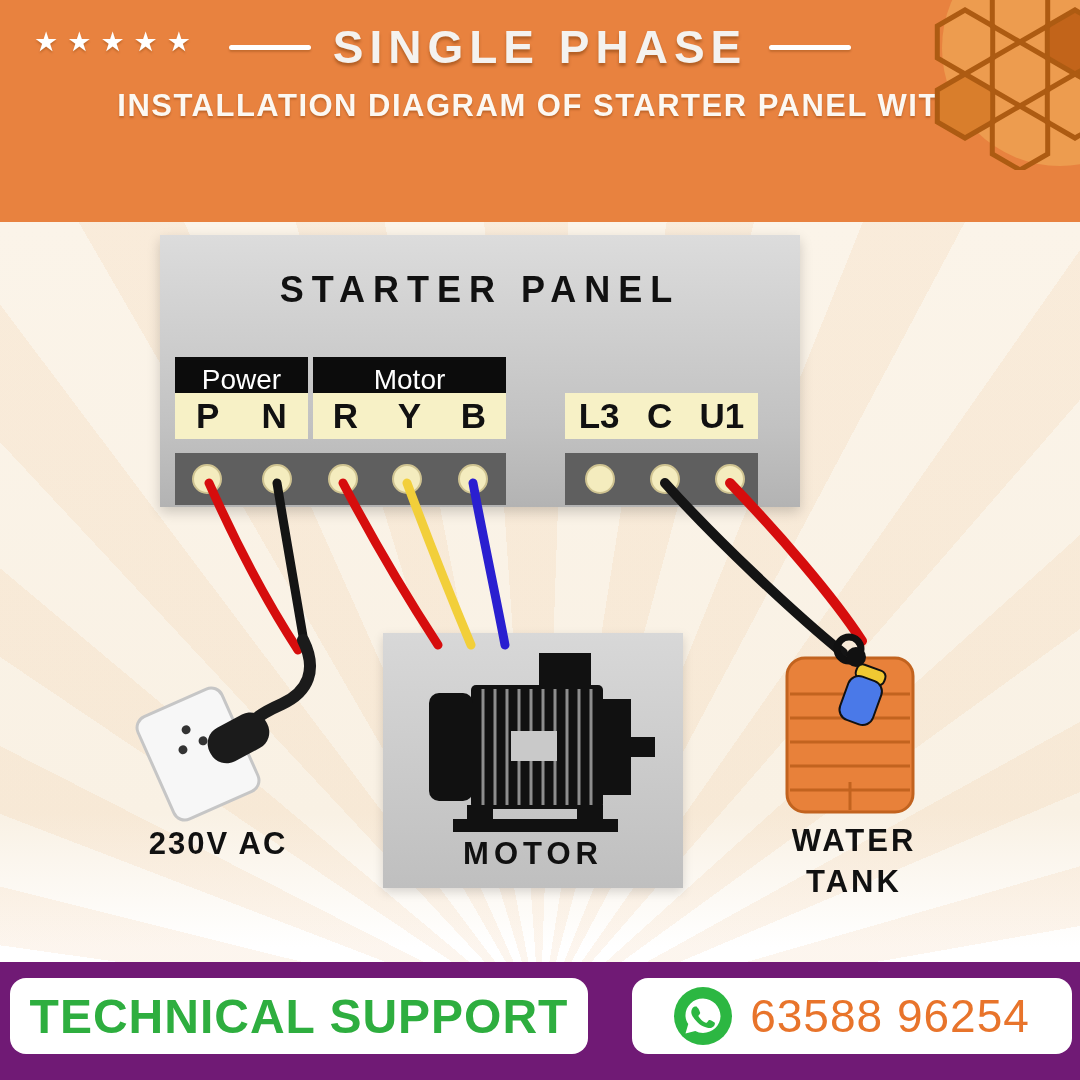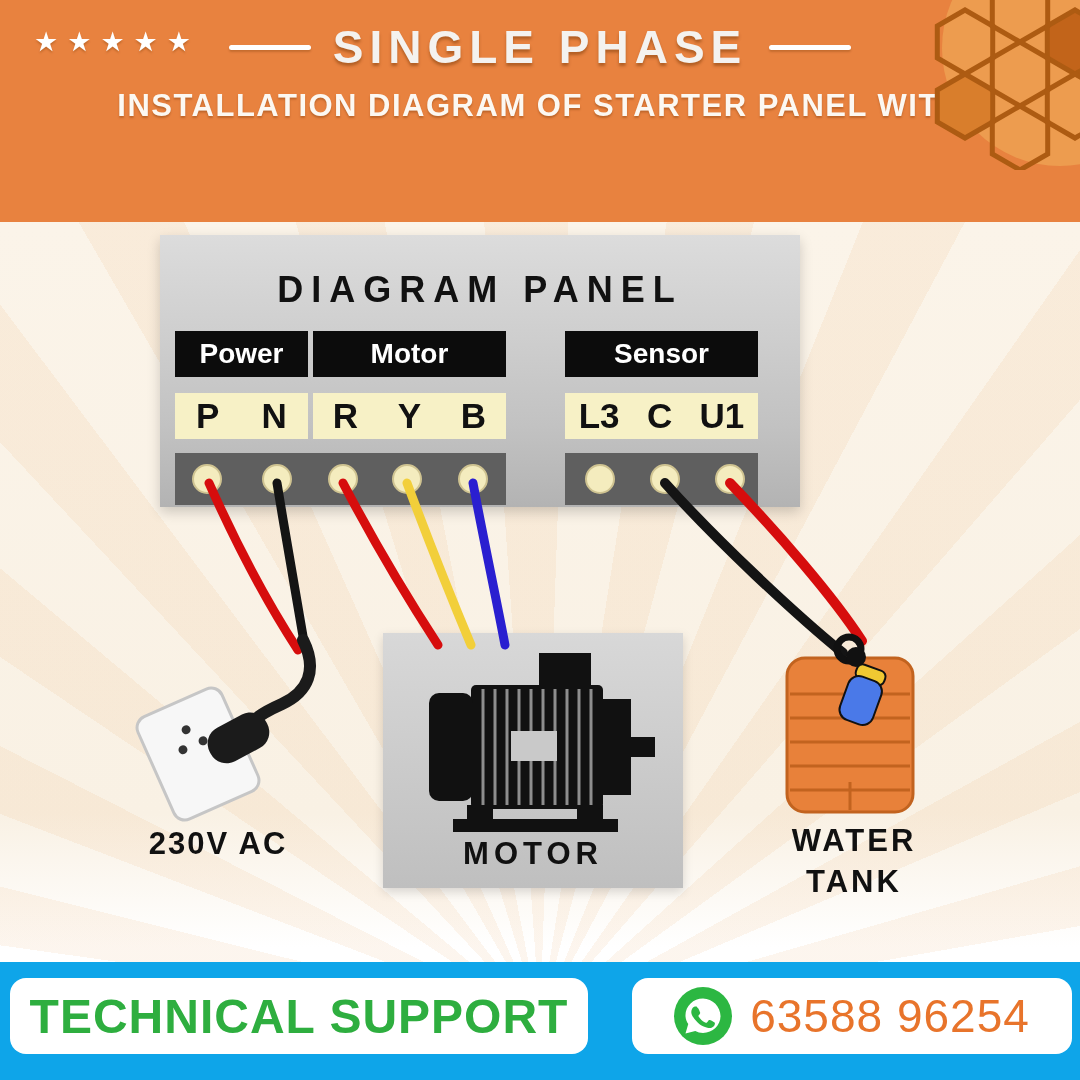--- a/index.html
+++ b/index.html
@@ -45,22 +45,22 @@
   .panel {
     position:absolute; left:160px; top:235px; width:640px; height:272px;
     background:linear-gradient(180deg,#DCDCDC 0%, #C2C2C2 70%, #B3B3B3 100%);
     box-shadow:0 5px 12px rgba(0,0,0,.18);
   }
   .panel-title {
     position:absolute; left:0; right:0; top:34px; text-align:center;
     font-size:36px; font-weight:bold; letter-spacing:8px; color:#111;
   }
   .grp-label {
-    position:absolute; top:96px; height:46px; background:#0C0C0C; color:#FFFFFF;
-    font-size:28px; font-weight:bold; display:flex; align-items:center; justify-content:center;
+    position:absolute; top:122px; height:46px; background:#0C0C0C; color:#FFFFFF;
+    font-size:28px; font-weight:normal; display:flex; align-items:center; justify-content:center;
   }
   .term-box {
     position:absolute; top:158px; height:46px; background:#F7F1C6; color:#111;
     font-size:35px; font-weight:bold; display:flex; align-items:center; justify-content:space-around;
   }
   .strip { position:absolute; top:218px; height:52px; background:#5F5F5F; }
   .tcirc {
     position:absolute; top:11px; width:30px; height:30px; border-radius:50%;
     background:#F4ECBE; border:2px solid #CFC391; box-sizing:border-box;
   }
@@ -81,21 +81,21 @@
   }
 
   .caption {
     position:absolute; text-align:center; color:#111;
     font-size:31px; font-weight:bold; letter-spacing:2px; z-index:4;
   }
   .cap-power { left:108px; top:826px; width:220px; }
   .cap-tank  { left:772px; top:820px; width:164px; line-height:41px; letter-spacing:3px; }
 
   
-  .footer { position:absolute; left:0; top:962px; width:1080px; height:118px; background:#0ea5e9; z-index:5; }
+  .footer { position:absolute; left:0; top:962px; width:1080px; height:118px; background:#701a75; z-index:5; }
   .pill {
     position:absolute; top:16px; height:76px; background:#FFFFFF; border-radius:16px;
     display:flex; align-items:center; justify-content:center;
   }
   .pill-support { left:10px; width:578px; }
   .pill-support span { color:#2EAE3F; font-size:48px; font-weight:bold; letter-spacing:1px; }
   .pill-phone { left:632px; width:440px; gap:18px; }
   .pill-phone .num { color:#E8742B; font-size:46px; font-weight:normal; letter-spacing:1px; }
   .wa-icon { width:58px; height:58px; display:block; }
 </style>
@@ -149,25 +149,24 @@
       <path d="M100 56V172 M112 56V172 M124 56V172 M136 56V172 M148 56V172 M160 56V172 M172 56V172 M184 56V172 M196 56V172 M208 56V172" stroke="#8E8E8E" stroke-width="3"></path>
       <rect x="46" y="60" width="44" height="108" rx="10" fill="#111"></rect>
       <rect x="218" y="66" width="30" height="96" fill="#111"></rect>
       <rect x="248" y="104" width="24" height="20" fill="#111"></rect>
       <rect x="128" y="98" width="46" height="30" fill="#C9C9C9"></rect>
     </svg>
     <div class="motor-label">MOTOR</div>
   </div>
 
   <div class="panel z2">
-    <div class="panel-title">DIAGRAM PANEL</div>
+    <div class="panel-title">STARTER PANEL</div>
 
     <div class="grp-label" style="left:15px;width:133px">Power</div>
     <div class="grp-label" style="left:153px;width:193px">Motor</div>
-    <div class="grp-label" style="left:405px;width:193px">Sensor</div>
 
     <div class="term-box" style="left:15px;width:133px">
       <span>P</span>
       <span>N</span>
     </div>
     <div class="term-box" style="left:153px;width:193px">
       <span>R</span>
       <span>Y</span>
       <span>B</span>
     </div>

